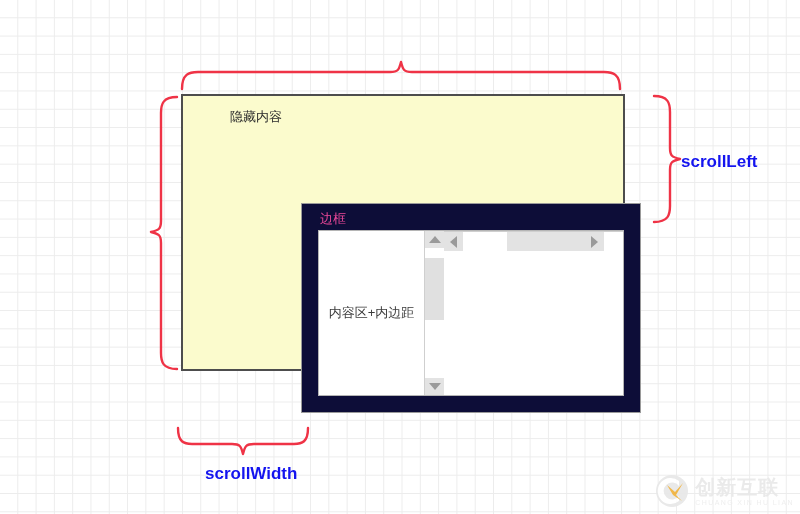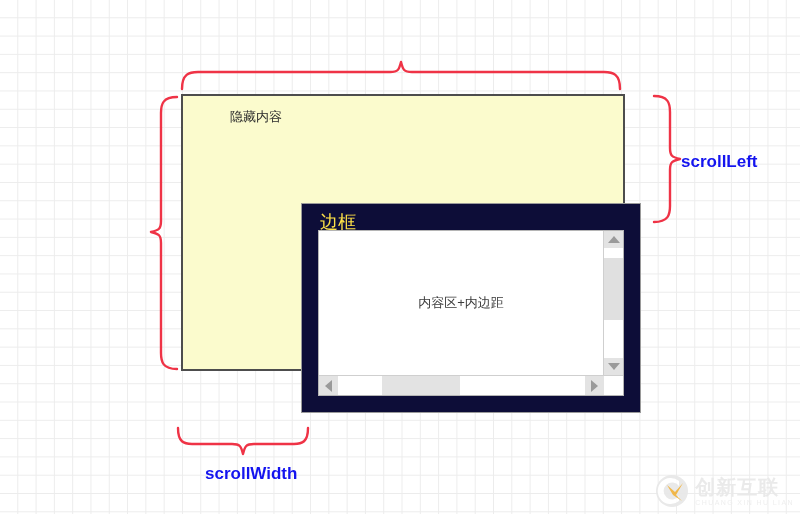--- a/index.html
+++ b/index.html
@@ -52,37 +52,37 @@
     width: 340px;
     height: 210px;
     box-sizing: border-box;
     background: #0d0d38;
     border: 1px solid #9a9a9a;
   }
   .border-box-label {
     position: absolute;
     left: 18px;
     top: 6px;
-    font-size: 18px;
-    color: #fde047;
+    font-size: 13px;
+    color: #ec4899;
     white-space: nowrap;
   }
 
   
   .viewport {
     position: absolute;
     left: 16px;
     top: 26px;
     right: 16px;
     bottom: 16px;
     background: #ffffff;
     border: 1px solid #b5b5b5;
     box-sizing: border-box;
     display: flex;
-    flex-direction: column;
+    flex-direction: row;
   }
   .viewport-row {
     display: flex;
     flex: 1 1 auto;
     min-height: 0;
   }
   .content-area {
     flex: 1 1 auto;
     position: relative;
     background: #ffffff;

